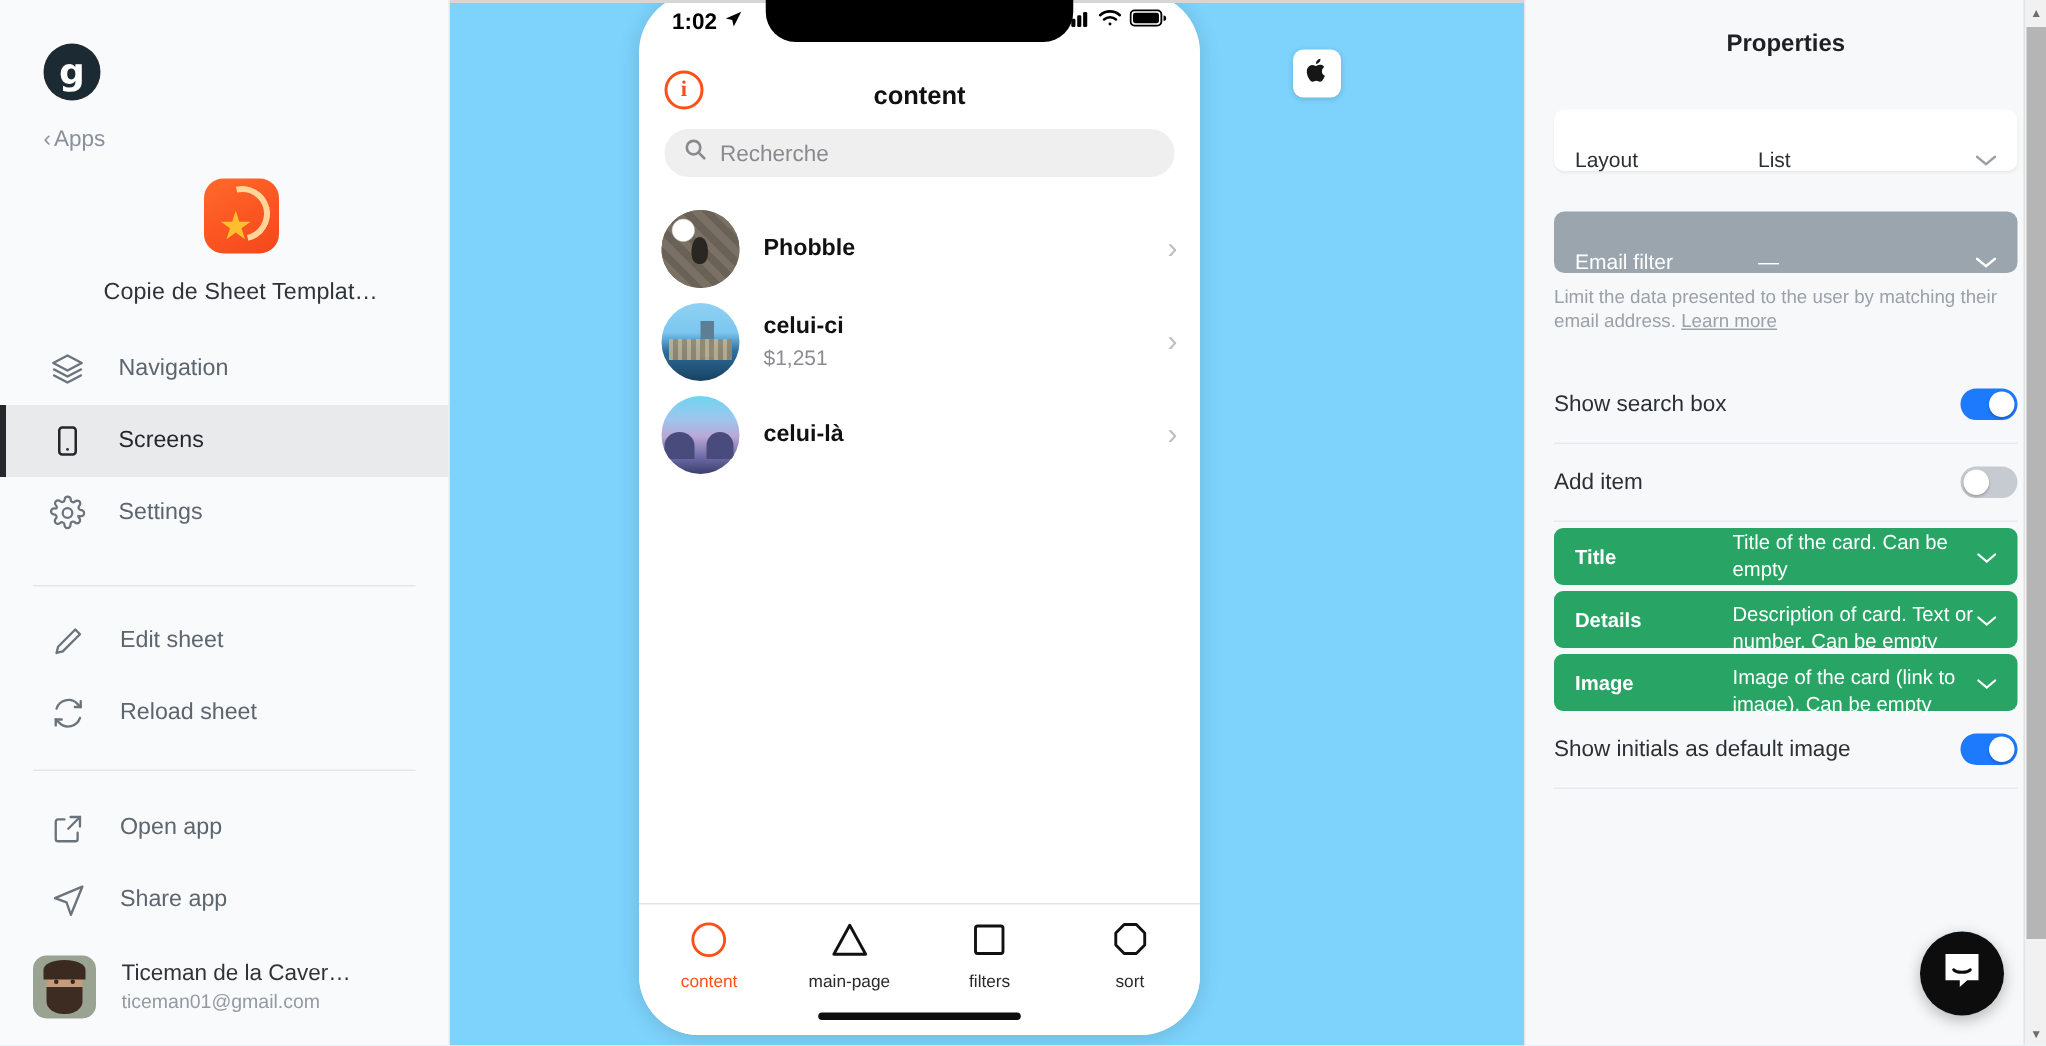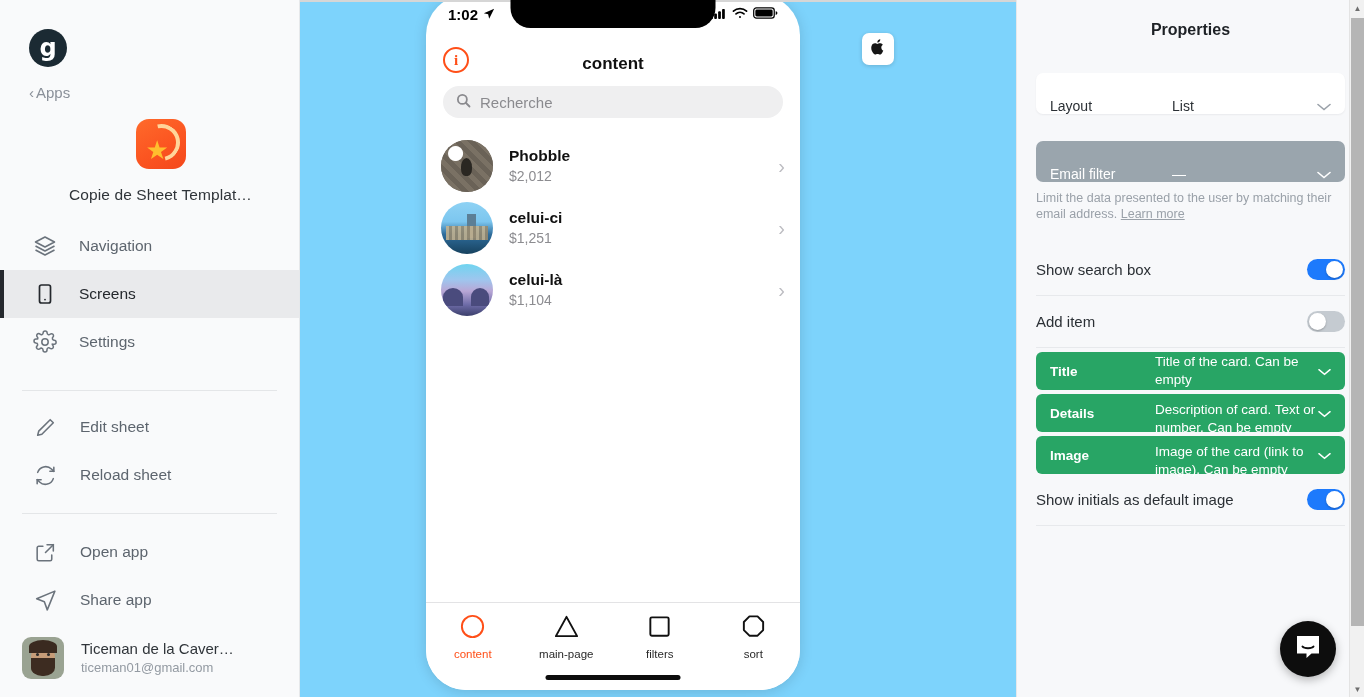--- a/index.html
+++ b/index.html
@@ -475,37 +475,35 @@
           </svg>
         </span>
         <span class="search-ph">Recherche</span>
       </div>
 
       <div class="ph-list">
         <div class="ph-row">
           <div class="ph-av a1"></div>
           <div class="ph-txt">
             <div class="ph-name">Phobble</div>
-            <div class="ph-sub">$2,012</div>
           </div>
           <div class="ph-chev">›</div>
         </div>
         <div class="ph-row">
           <div class="ph-av a2"></div>
           <div class="ph-txt">
             <div class="ph-name">celui-ci</div>
             <div class="ph-sub">$1,251</div>
           </div>
           <div class="ph-chev">›</div>
         </div>
         <div class="ph-row">
           <div class="ph-av a3"></div>
           <div class="ph-txt">
             <div class="ph-name">celui-là</div>
-            <div class="ph-sub">$1,104</div>
           </div>
           <div class="ph-chev">›</div>
         </div>
       </div>
 
       <div class="tabbar">
         <div class="tab active">
           <span>
             <svg viewBox="0 0 28 28" width="27" height="27" fill="none" stroke="#ff4f18" stroke-width="2">
                 <circle cx="14" cy="14" r="11"></circle>

